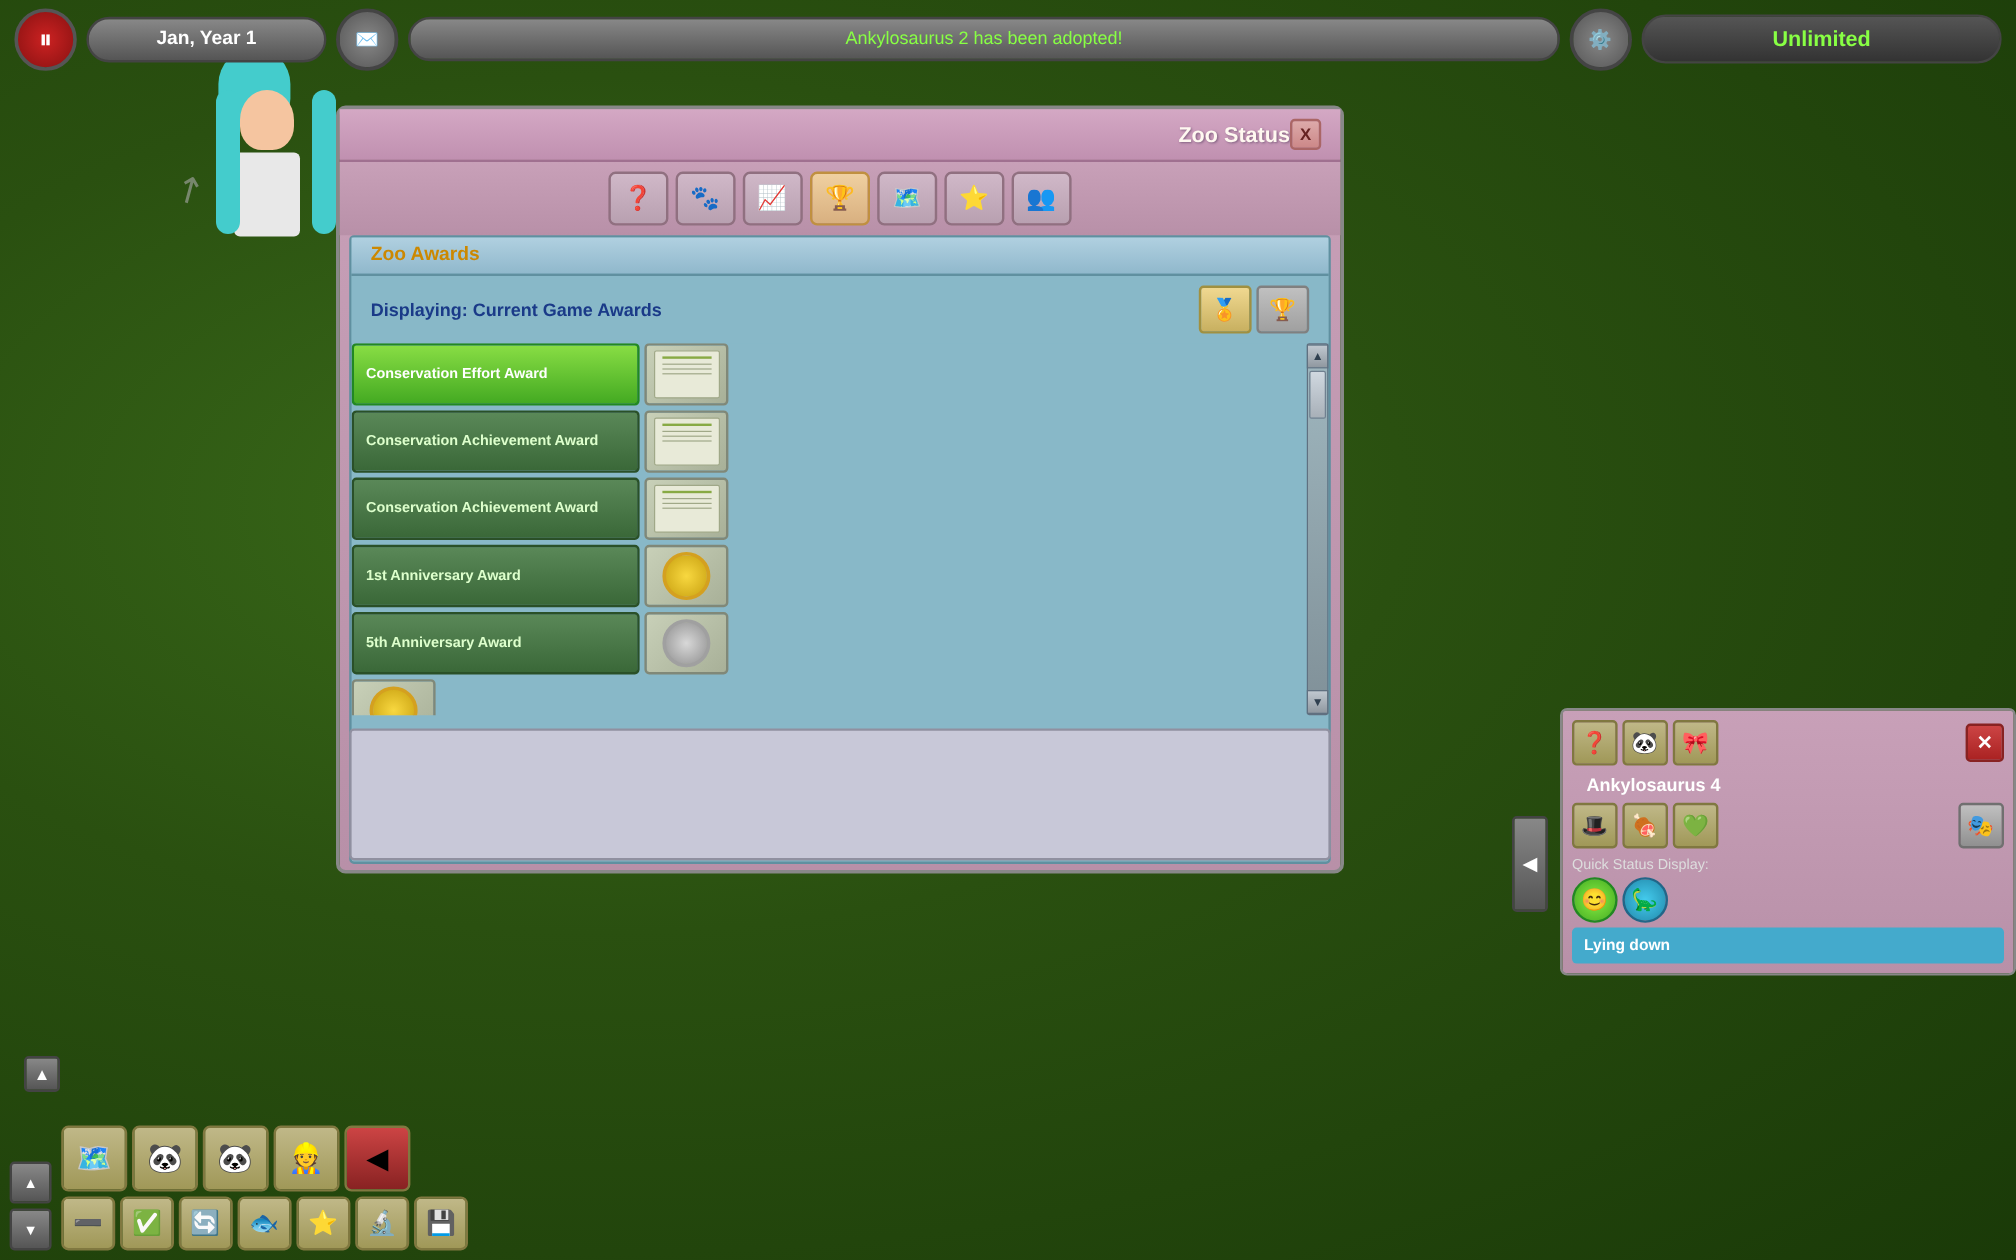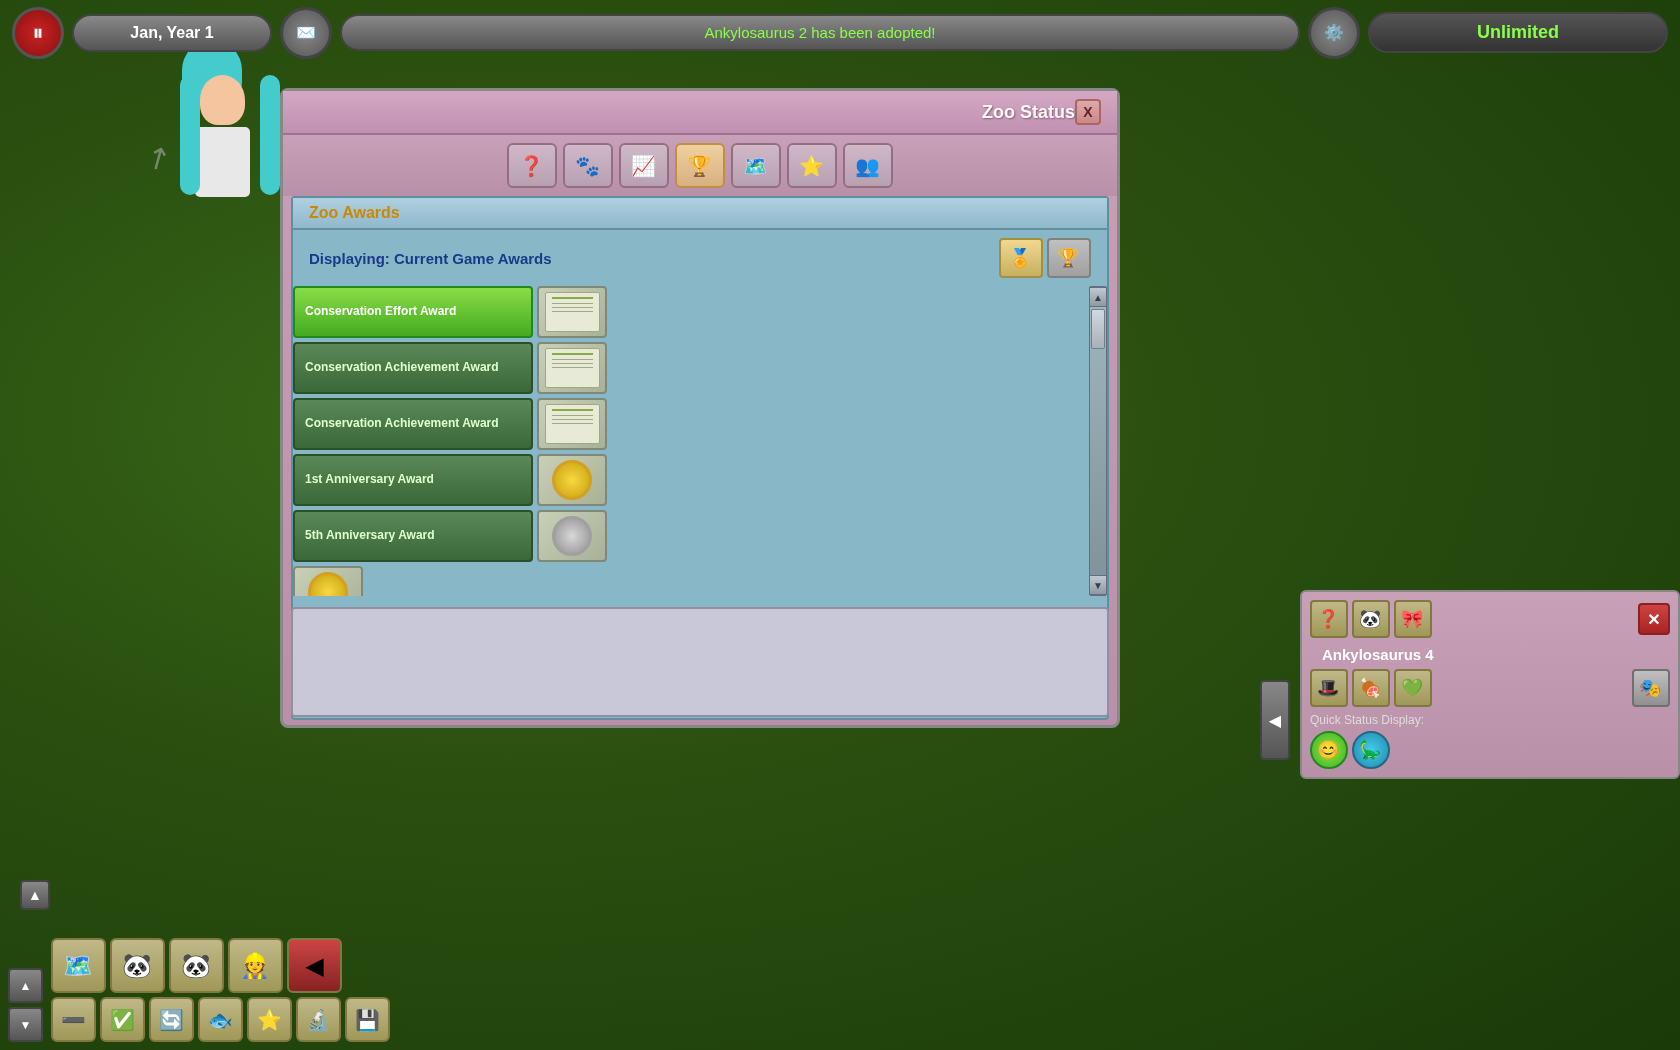--- a/index.html
+++ b/index.html
@@ -792,20 +792,23 @@
     <div class="status-icon">🎩</div>
     <div class="status-icon">🍖</div>
     <div class="status-icon">💚</div>
     <div style="flex:1;"></div>
     <div class="activity-icon">🎭</div>
   </div>
   <div class="quick-status-label">Quick Status Display:</div>
   <div style="display:flex; gap:4px; margin-top:4px;">
     <div style="width:38px;height:38px;background:radial-gradient(circle,#88ee44,#44aa22);border-radius:50%;border:2px solid #228822;display:flex;align-items:center;justify-content:center;font-size:18px;">😊</div>
     <div style="width:38px;height:38px;background:radial-gradient(circle,#44ccee,#2288aa);border-radius:50%;border:2px solid #226688;display:flex;align-items:center;justify-content:center;font-size:18px;">🦕</div>
+  </div>
+  <div class="current-activity-bar">
+    <span class="activity-text">Lying down</span>
   </div>
 </div>
 
 <div class="bottom-toolbar">
   <div style="display:flex;flex-direction:column;align-items:center;gap:4px;margin-right:8px;">
     <div class="nav-btn">▲</div>
     <div class="nav-btn">▼</div>
   </div>
   <div style="display:flex;flex-direction:column;gap:4px;">
     <div style="display:flex;gap:4px;">

